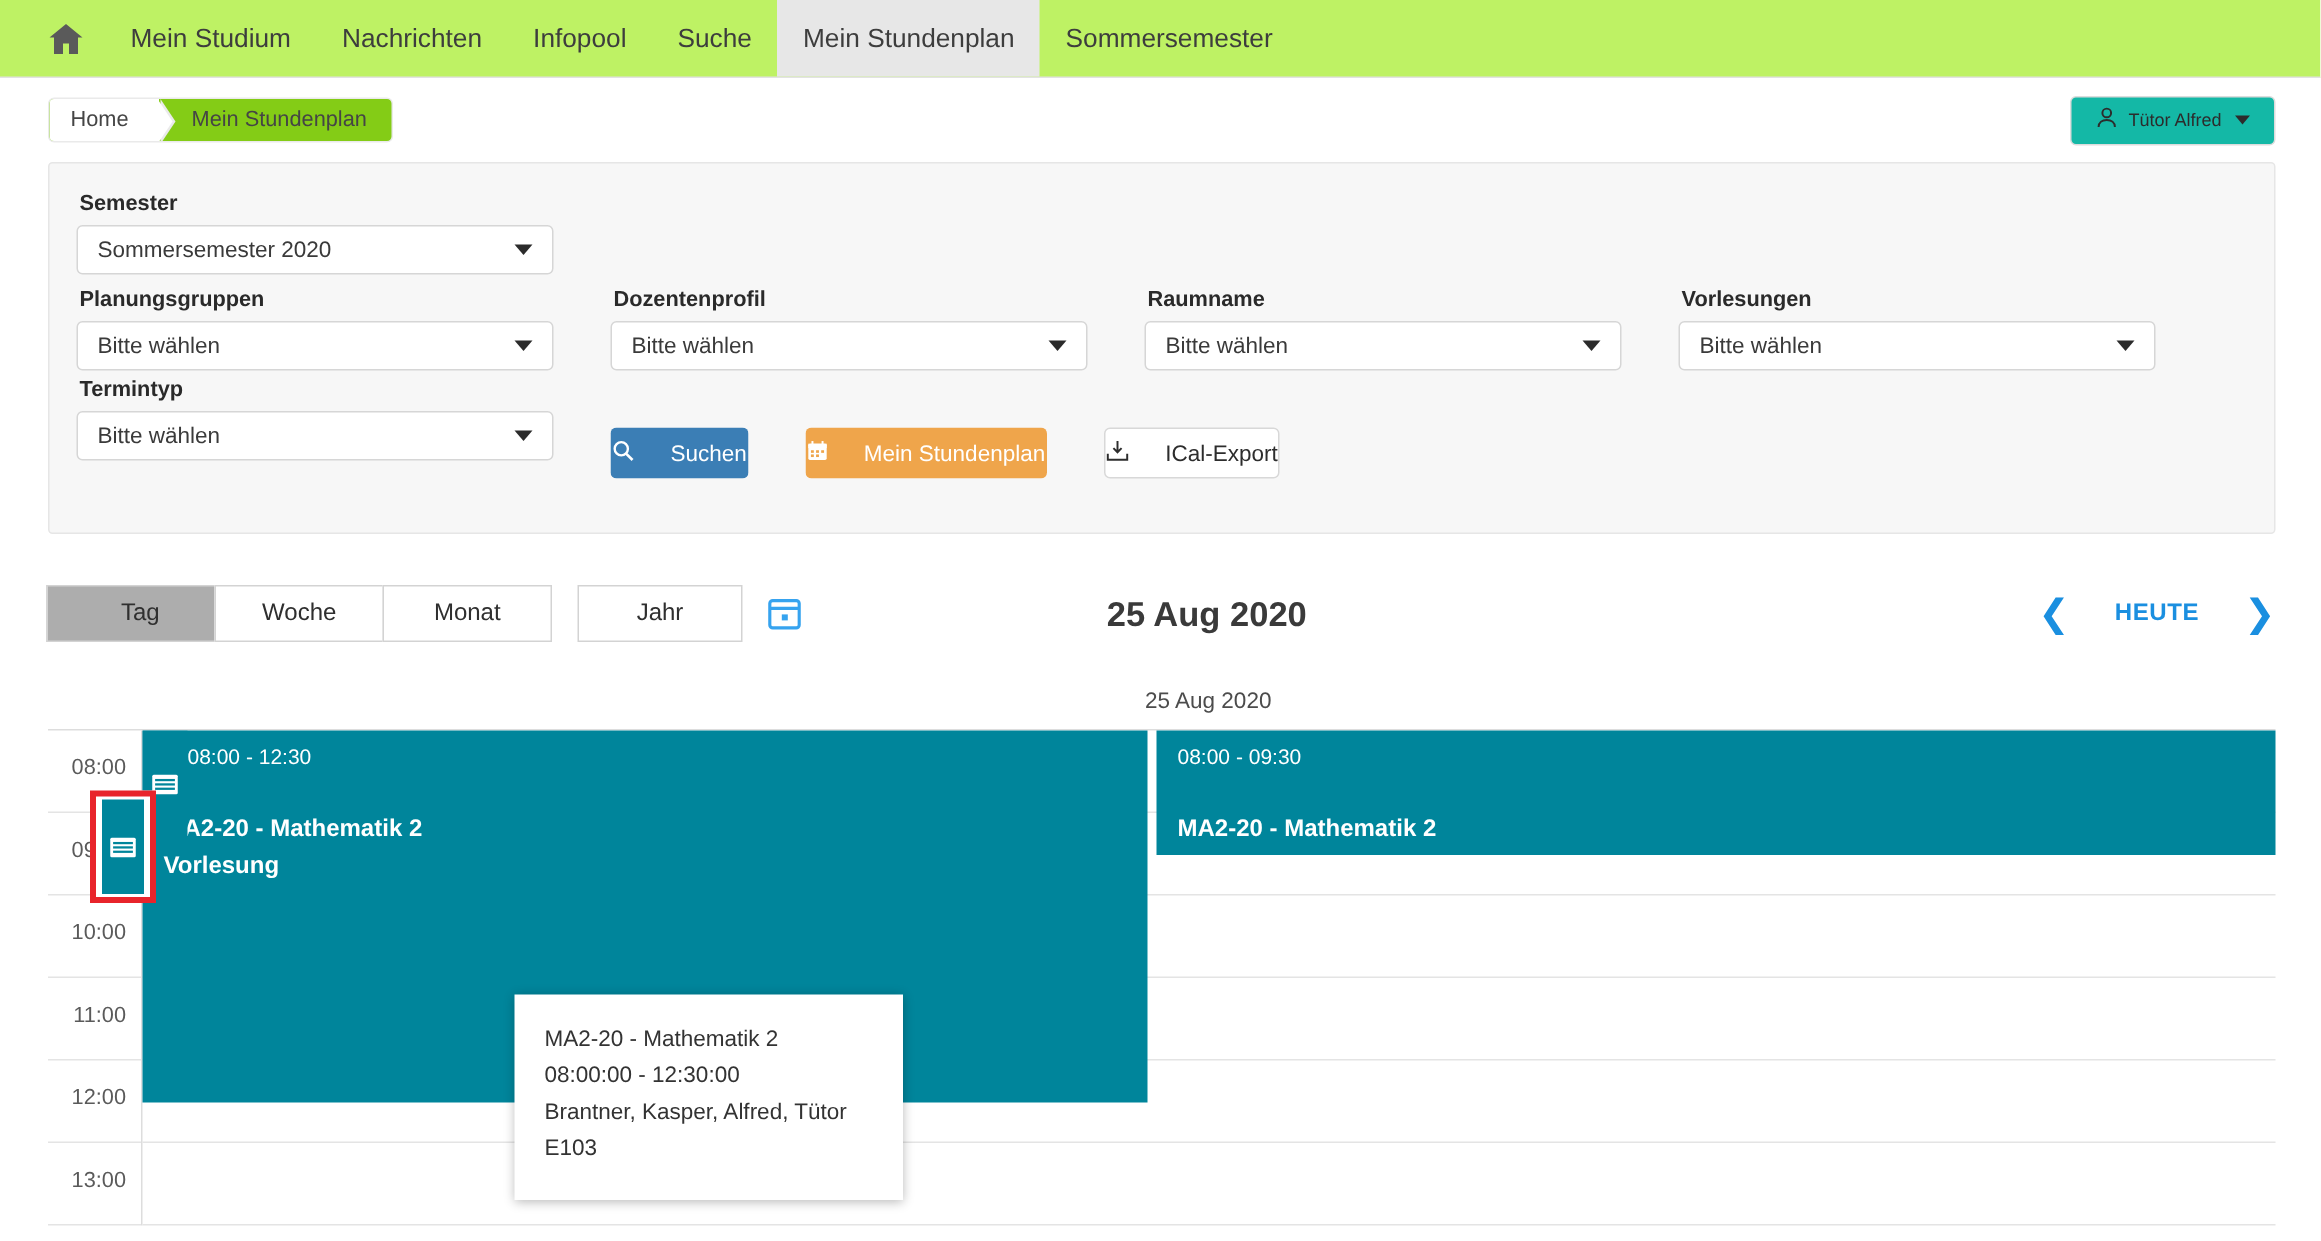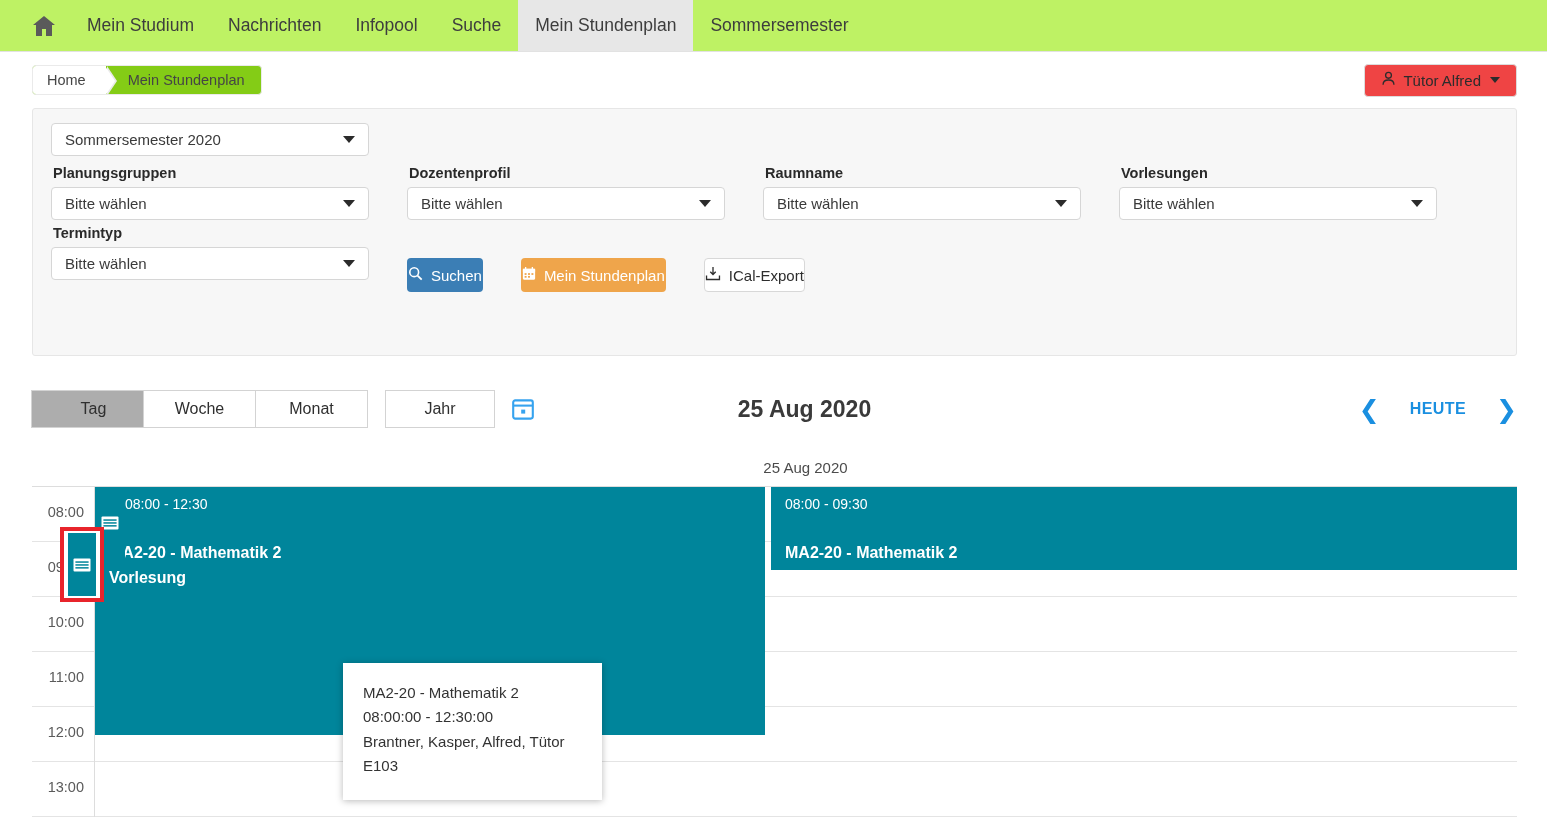--- a/index.html
+++ b/index.html
@@ -85,22 +85,22 @@
     z-index: 1;
   }
   .crumb.last { padding-left: 22px; cursor: default; }
 
   .userbtn {
     display: flex; align-items: center; gap: 7px;
     height: 33px;
     padding: 0 16px;
     border: 1px solid #dcdcdc;
     border-radius: 4px;
-    background: #ef4444;
-    font-size: 15px;
+    background: #14b8a6;
+    font-size: 12px;
     color: #2c2c2c;
     cursor: pointer;
   }
   .caret-dn {
     width: 0; height: 0;
     border-left: 5px solid transparent;
     border-right: 5px solid transparent;
     border-top: 6px solid #2c2c2c;
     margin-left: 2px;
   }
@@ -142,21 +142,21 @@
     border-left: 6px solid transparent;
     border-right: 6px solid transparent;
     border-top: 7px solid #2b2b2b;
   }
 
   .btnrow { display: flex; align-items: center; gap: 38px; }
   .btn {
     height: 34px;
     border-radius: 4px;
     display: flex; align-items: center; justify-content: center;
-    gap: 8px;
+    gap: 24px;
     font-size: 15px;
     cursor: pointer;
     white-space: nowrap;
     border: 1px solid transparent;
   }
   .btn-primary { width: 201px; background: #3b7eb5; color: #ffffff; }
   .btn-warn    { width: 199px; background: #efa54b; color: #ffffff; }
   .btn-plain   { width: 201px; background: #ffffff; color: #2d2d2d; border: 1px solid #d8d8d8; }
 
   
@@ -329,20 +329,21 @@
     </span>
     <span>Tütor Alfred</span>
     <span class="caret-dn"></span>
   </div>
 </div>
 
 <div class="panel">
 
   <div class="fgrid">
     <div class="fcol">
+      <div class="flabel">Semester</div>
       <div class="fselect">
         <span>Sommersemester 2020</span>
         <span class="arw"></span>
       </div>
     </div>
   </div>
 
   <div class="fgrid">
     <div class="fcol">
       <div class="flabel">Planungsgruppen</div>

